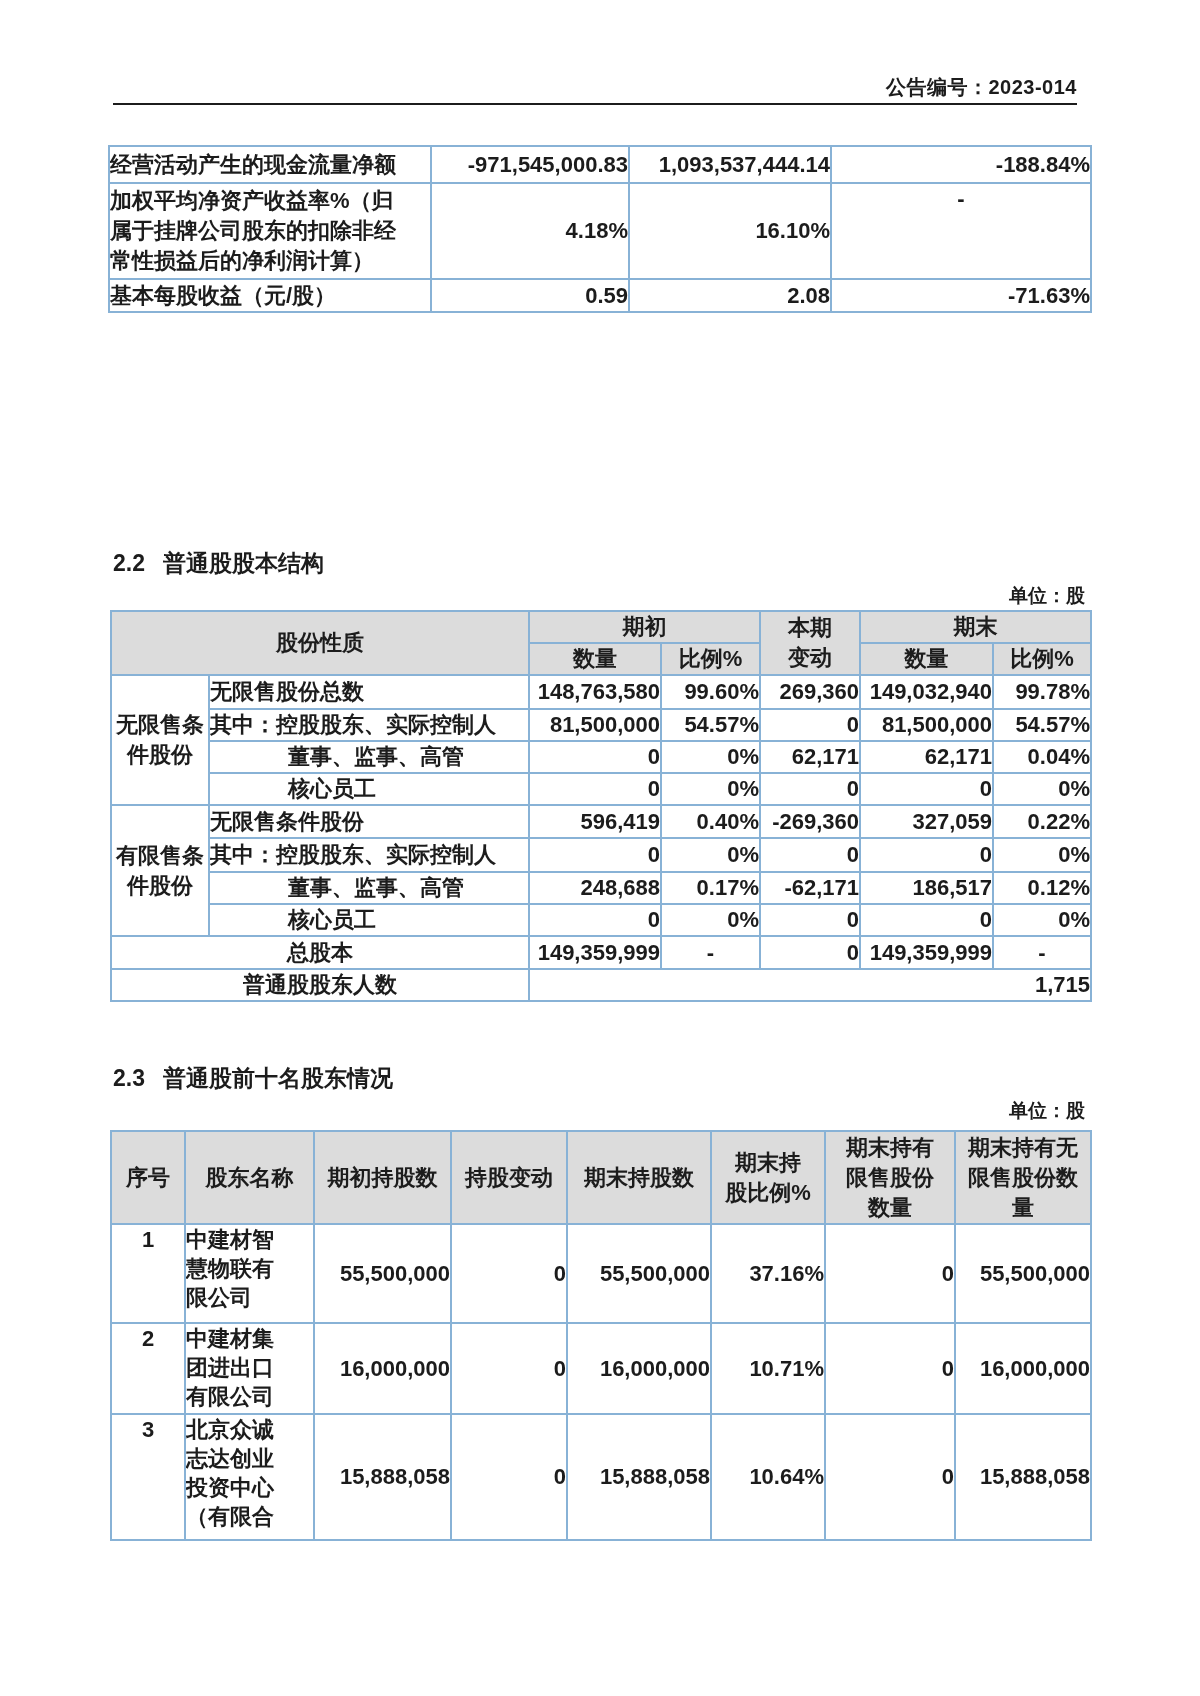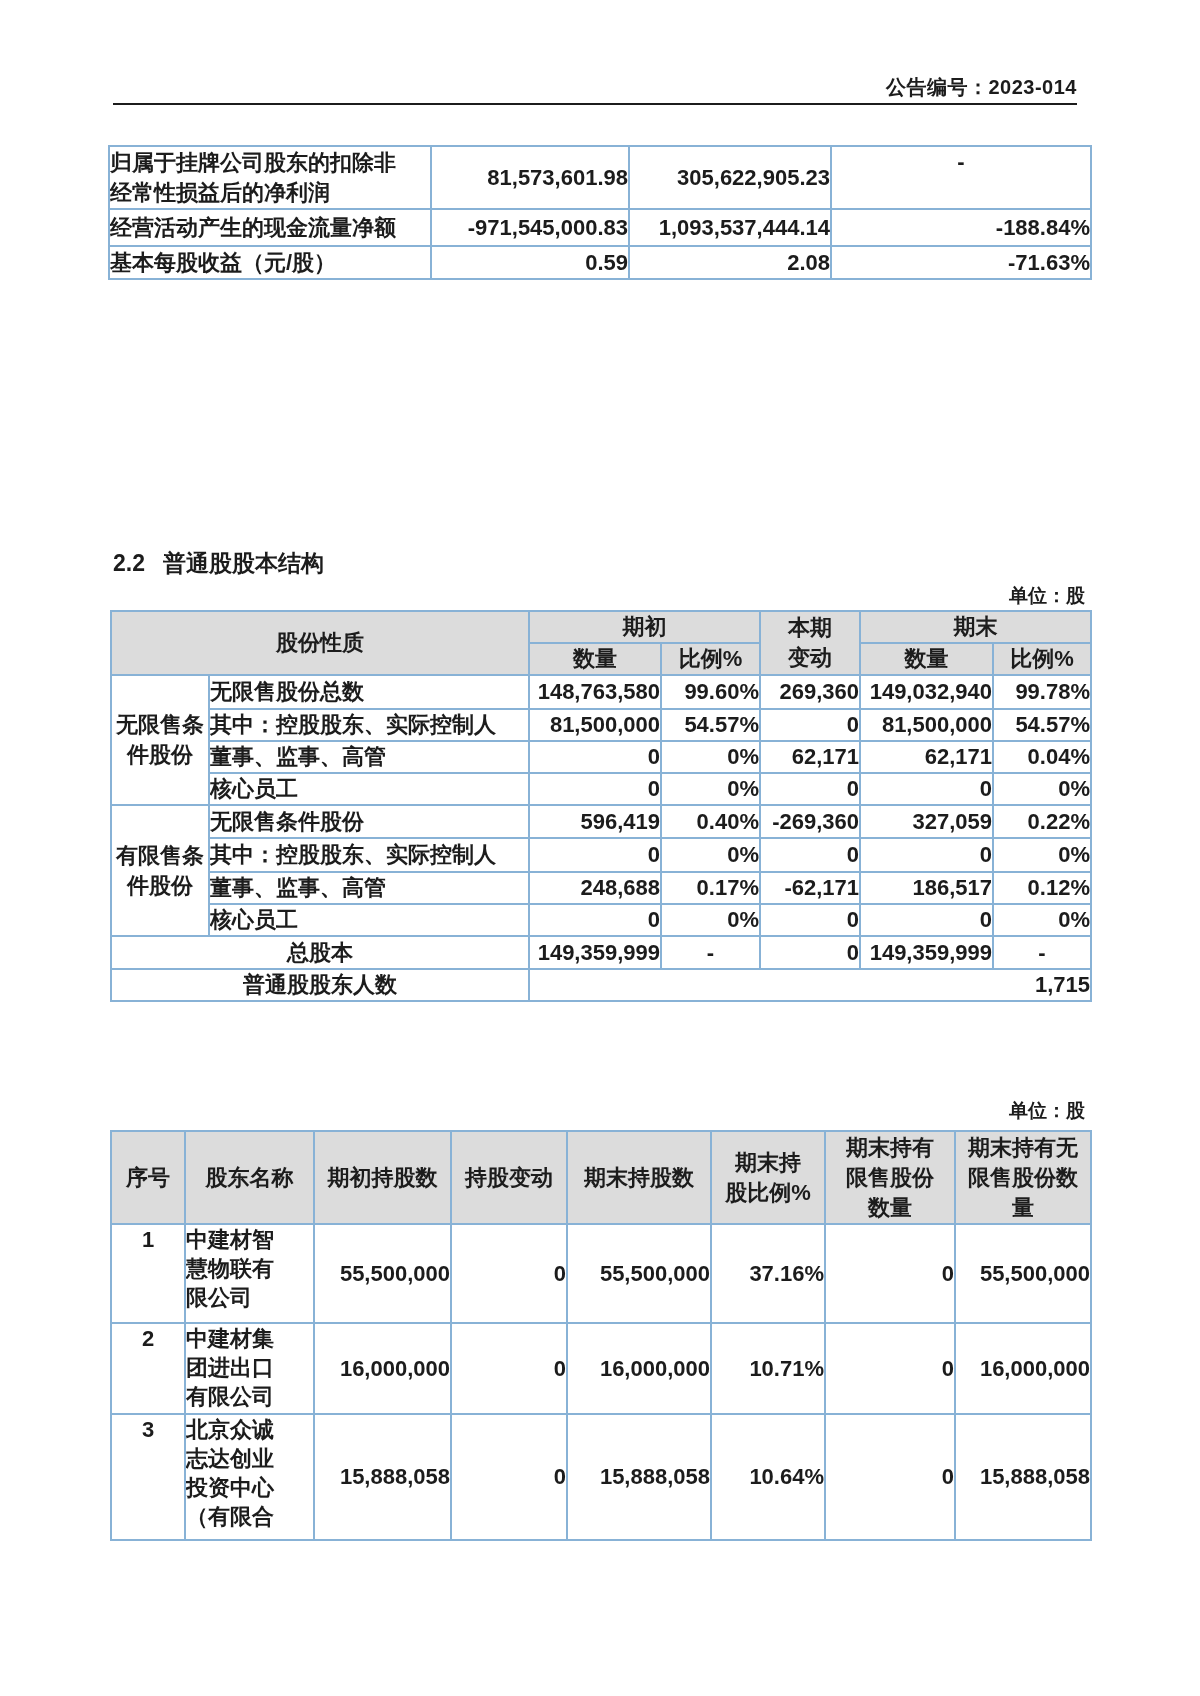--- a/index.html
+++ b/index.html
@@ -29,21 +29,21 @@
   .dashtop { text-align:center; vertical-align:top; padding-top:6px; font-weight:600; }
   .b     { font-weight:700; }
   
   .sec-title { position:absolute; left:113px; font-size:23px; font-weight:700; }
   .sec-title .no { margin-right:18px; }
   .unit { position:absolute; right:115px; font-size:19px; font-weight:600; }
   
   .th { background:#dcdcdc; text-align:center; vertical-align:middle; font-weight:700; }
   .grp { text-align:center; vertical-align:middle; font-weight:600; padding:2px 12px; }
   .lbl2 { text-align:left; vertical-align:middle; padding:2px 8px 2px 14px; font-weight:600; white-space:nowrap; }
-  .lbl2.ind { }
+  .lbl2.ind { padding-left:78px; }
   .totlbl { text-align:center; vertical-align:middle; font-weight:700;margin-top:46px; }
   
   .seq  { text-align:center; vertical-align:top; padding-top:8px; font-weight:600; line-height:29px; }
   .name { text-align:left; vertical-align:top; padding:8px 4px 2px 20px; font-weight:700; line-height:29px; }
 </style>
 </head>
 <body>
 
 <div class="page">
 
@@ -51,32 +51,33 @@
   <div class="hrule"></div>
 
   <table class="tbl" style="left:108px; top:145px; width:982px;">
     <colgroup>
         <col style="width:322px">
         <col style="width:198px">
         <col style="width:202px">
         <col style="width:260px">
       </colgroup>
     <tbody>
-        <tr style="height:63px">
-      <td class="lbl">归属于挂牌公司股东的扣除非
-经常性损益后的净利润</td>
-      <td class="num">81,573,601.98</td>
-      <td class="num">305,622,905.23</td>
-      <td class="dashtop">-</td>
-    </tr>
     <tr style="height:37px">
       <td class="lbl">经营活动产生的现金流量净额</td>
       <td class="num">-971,545,000.83</td>
       <td class="num">1,093,537,444.14</td>
       <td class="num">-188.84%</td>
+    </tr>
+    <tr style="height:96px">
+      <td class="lbl">加权平均净资产收益率%（归
+属于挂牌公司股东的扣除非经
+常性损益后的净利润计算）</td>
+      <td class="num">4.18%</td>
+      <td class="num">16.10%</td>
+      <td class="dashtop">-</td>
     </tr>
     <tr style="height:33px">
       <td class="lbl">基本每股收益（元/股）</td>
       <td class="num">0.59</td>
       <td class="num">2.08</td>
       <td class="num">-71.63%</td>
     </tr>
   </tbody>
     </table>
 
@@ -183,20 +184,23 @@
       <td class="num b">149,359,999</td>
       <td class="ctr b">-</td>
     </tr>
     <tr style="height:30px">
       <td class="totlbl" colspan="2">普通股股东人数</td>
       <td class="num b" colspan="5">1,715</td>
     </tr>
   </tbody>
     </table>
 
+  <div class="sec-title" style="top:1063px;">
+    <span class="no">2.3</span><span>普通股前十名股东情况</span>
+  </div>
   <div class="unit" style="top:1098px;">单位：股</div>
 
   <table class="tbl" style="left:110px; top:1130px; width:980px;">
     <colgroup>
         <col style="width:74px">
         <col style="width:129px">
         <col style="width:137px">
         <col style="width:116px">
         <col style="width:144px">
         <col style="width:114px">

